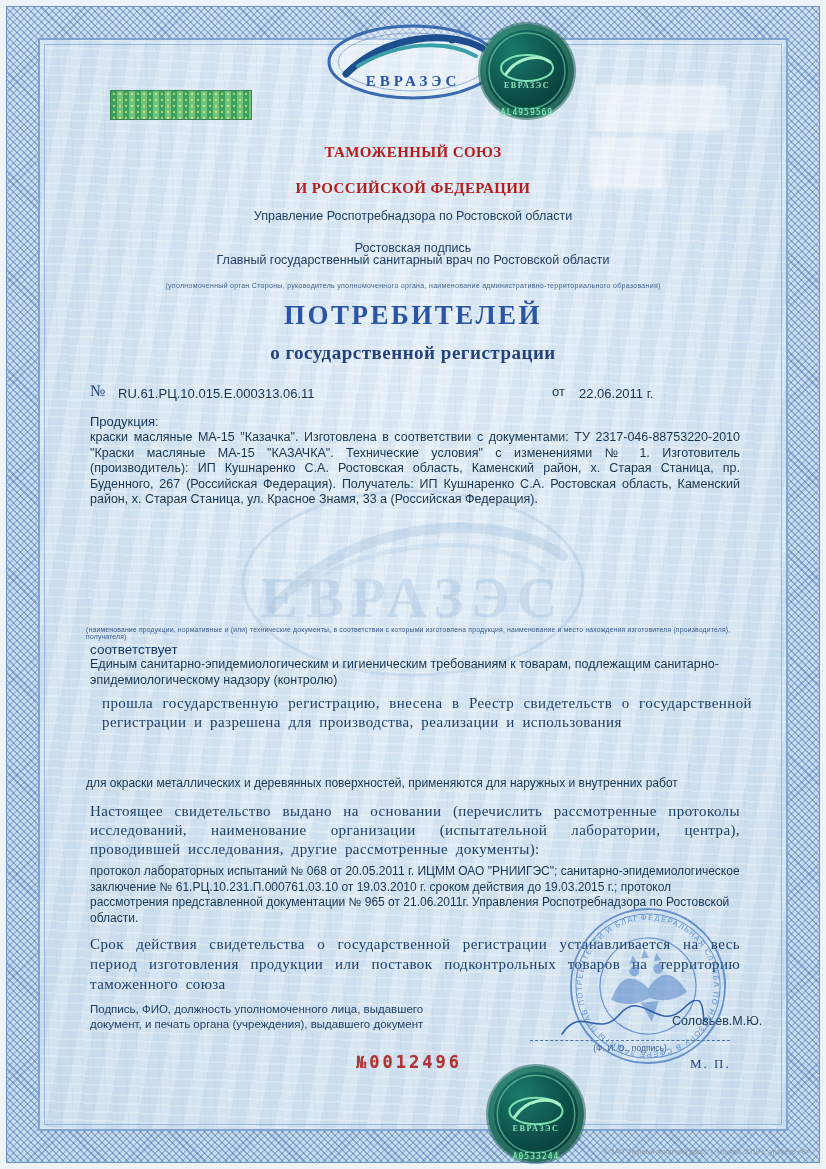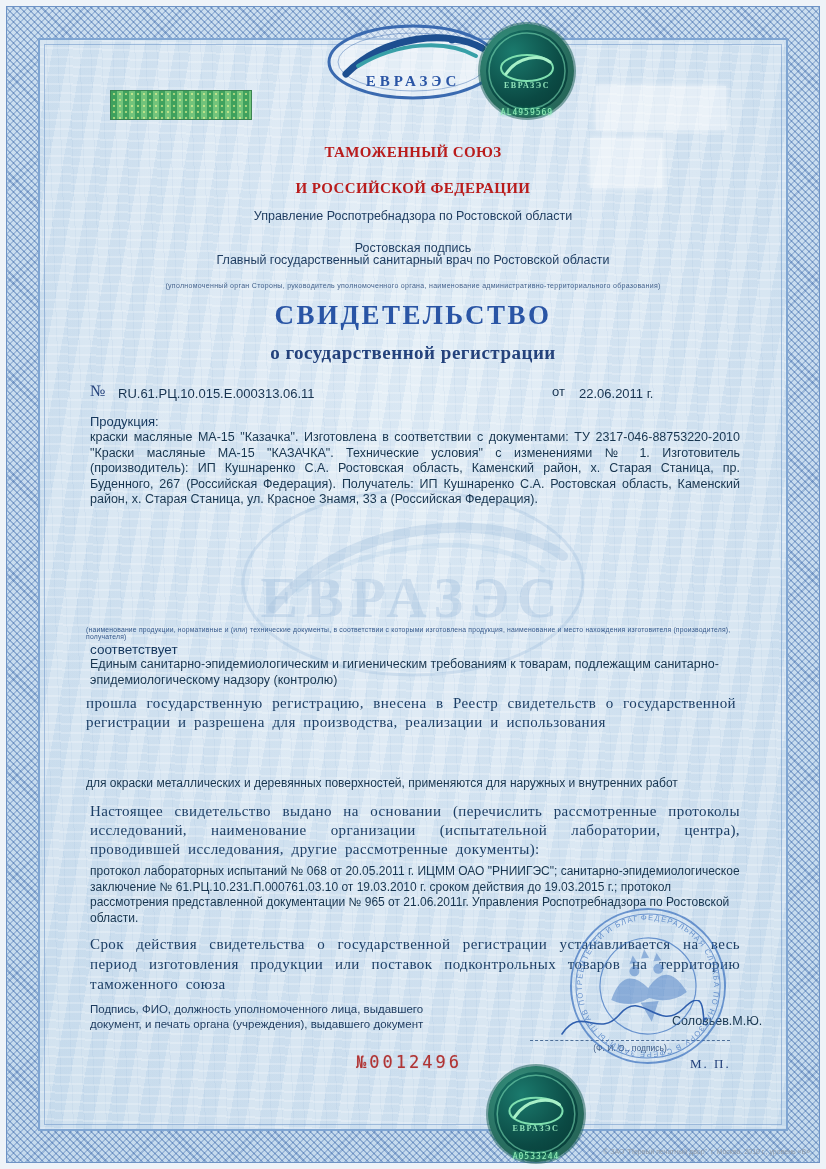--- a/index.html
+++ b/index.html
@@ -84,21 +84,21 @@
   }
   .sig-label { font-size:11.5px; line-height:15px; color:#1c3a5e; }
   .sig-name  { font-size:12.5px; color:#17354f; }
   .fio-cap {
     font-size:8.5px; color:#3c5b86; text-align:center;
     border-top:1px dashed #4e6f99; padding-top:2px; width:200px;
   }
   .mp { font-family:"Liberation Serif", serif; font-size:13px; color:#24427c; letter-spacing:2px; }
   .serial {
     font-family:"DejaVu Sans Mono", monospace; font-size:17px; letter-spacing:3px;
-    color:#b03434; text-shadow:0 0 1px rgba(176,52,52,.4);
+    color:#b03434; text-shadow:0 0 1px rgba(176,52,52,.4);font-weight:bold;
   }
   .footer-note {
     position:absolute; left:0; right:14px; top:1148px; text-align:right;
     font-size:7px; color:#8e99a6; z-index:8;
   }
 
   
   .watermark { left:140px; top:440px; width:470px; height:230px; z-index:-0; opacity:.5; pointer-events:none; }
   .watermark .wm-text {
     position:absolute; left:0; right:0; top:88px; text-align:center;
@@ -152,36 +152,36 @@
     <div class="holo-serial">AL4959569</div>
   </div>
 
   <div class="abs c h-serif" style="top:106px;">ТАМОЖЕННЫЙ СОЮЗ</div>
   <div class="abs c h-serif" style="top:142px;">И РОССИЙСКОЙ ФЕДЕРАЦИИ</div>
   <div class="abs c h-sans" style="top:171px;">Управление Роспотребнадзора по Ростовской области</div>
   <div class="abs c h-sans" style="top:187px;margin-top:28px;">Главный государственный санитарный врач по Ростовской области</div>
   <div class="abs c h-sans" style="top:203px;">Ростовская подпись</div>
   <div class="abs c h-cap" style="top:244px;">(уполномоченный орган Стороны, руководитель уполномоченного органа, наименование административно-территориального образования)</div>
 
-  <div class="abs c title" style="top:262px;">СВИДЕТЕЛЬСТВО</div>
+  <div class="abs c title" style="top:262px;">ПОТРЕБИТЕЛЕЙ</div>
   <div class="abs c subtitle" style="top:304px;">о государственной регистрации</div>
 
   <div class="abs num-label" style="left:52px; top:344px;">№</div>
   <div class="abs num-val" style="left:80px; top:348px;">RU.61.РЦ.10.015.Е.000313.06.11</div>
   <div class="abs num-val" style="left:514px; top:346px;">от</div>
   <div class="abs num-val" style="left:541px; top:348px;">22.06.2011 г.</div>
 
   <div class="abs lbl" style="left:52px; top:376px;">Продукция:</div>
   <div class="abs filled" style="left:52px; top:392px; width:650px;">краски масляные МА-15 "Казачка". Изготовлена в соответствии с документами: ТУ 2317-046-88753220-2010 "Краски масляные МА-15 "КАЗАЧКА". Технические условия" с изменениями № 1. Изготовитель (производитель): ИП Кушнаренко С.А. Ростовская область, Каменский район, х. Старая Станица, пр. Буденного, 267 (Российская Федерация).  Получатель: ИП Кушнаренко С.А. Ростовская область, Каменский район, х. Старая Станица, ул. Красное Знамя, 33 а (Российская Федерация).</div>
   <div class="abs tiny" style="left:48px; top:588px; width:656px;">(наименование продукции, нормативные и (или) технические документы, в соответствии с которыми изготовлена продукция, наименование и место нахождения изготовителя (производителя), получателя)</div>
 
   <div class="abs lbl" style="left:52px; top:604px; font-size:13.5px;">соответствует</div>
   <div class="abs filled" style="left:52px; top:619px; width:644px; text-align:left;">Единым санитарно-эпидемиологическим и гигиеническим требованиям к товарам, подлежащим санитарно-эпидемиологическому надзору (контролю)</div>
 
-  <div class="abs serif-just" style="left:48px; top:656px; width:650px;">прошла государственную регистрацию, внесена в Реестр свидетельств о государственной регистрации и разрешена для производства, реализации и использования</div>
+  <div class="abs serif-just" style="left:64px; top:656px; width:650px;">прошла государственную регистрацию, внесена в Реестр свидетельств о государственной регистрации и разрешена для производства, реализации и использования</div>
   <div class="abs filled" style="left:48px; top:738px; width:650px; font-size:12px; text-align:left;">для окраски металлических и деревянных поверхностей, применяются для наружных и внутренних работ</div>
 
   <div class="abs serif-just" style="left:52px; top:764px; width:650px;">Настоящее свидетельство выдано на основании (перечислить рассмотренные протоколы исследований, наименование организации (испытательной лаборатории, центра), проводившей исследования, другие рассмотренные документы):</div>
   <div class="abs filled" style="left:52px; top:826px; width:650px; font-size:12px; text-align:left;">протокол лабораторных испытаний № 068 от 20.05.2011 г. ИЦММ ОАО "РНИИГЭС"; санитарно-эпидемиологическое заключение № 61.РЦ.10.231.П.000761.03.10 от 19.03.2010 г. сроком действия до 19.03.2015 г.; протокол рассмотрения представленной документации № 965 от 21.06.2011г. Управления Роспотребнадзора по Ростовской области.</div>
 
   <div class="abs serif-just" style="left:52px; top:896px; width:650px; line-height:20px;">Срок действия свидетельства о государственной регистрации устанавливается на весь период изготовления продукции или поставок подконтрольных товаров на территорию таможенного союза</div>
 
   <div class="abs stamp">
     <svg width="164" height="164" viewBox="0 0 164 164">
       <defs>

